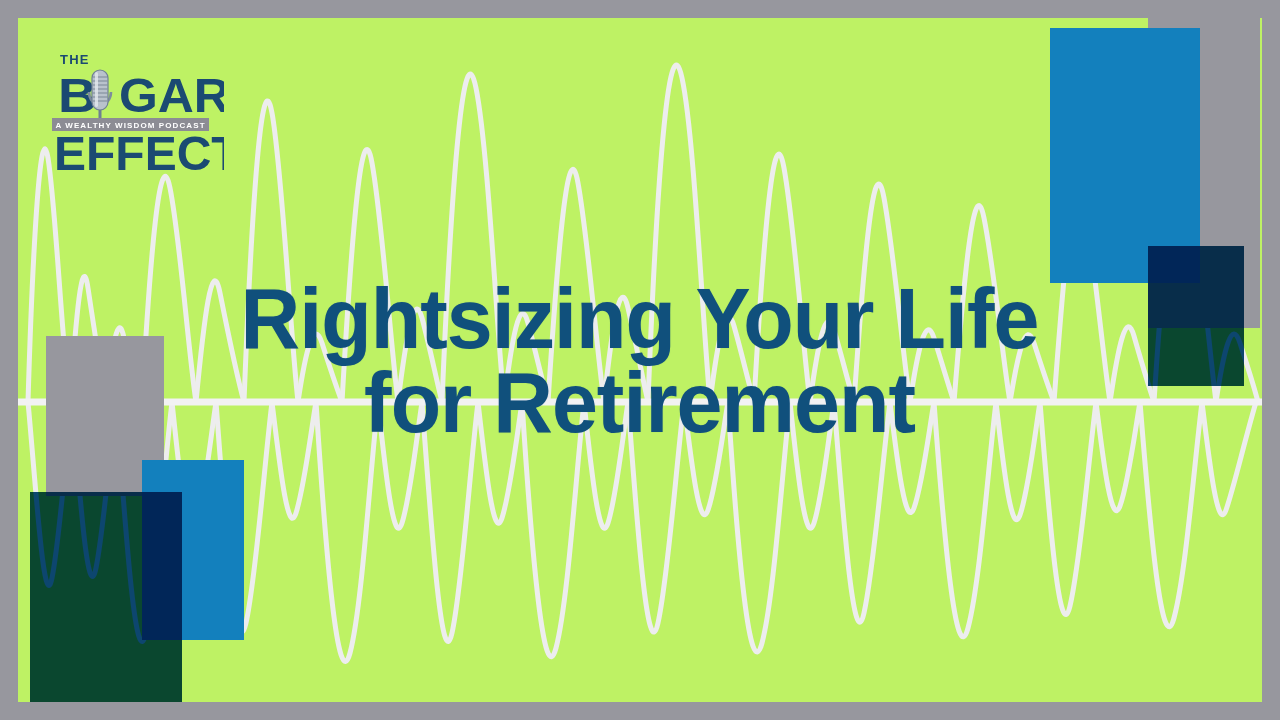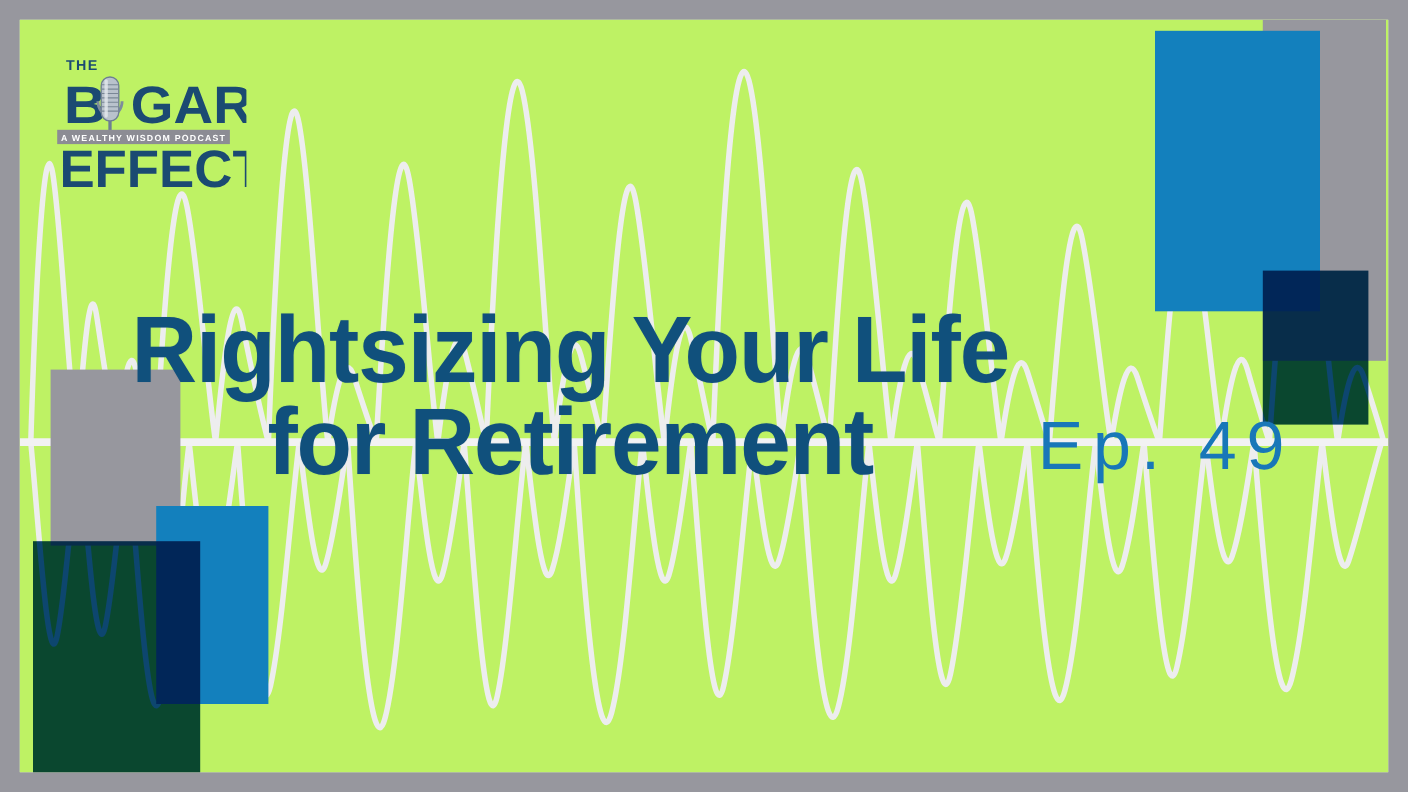--- a/index.html
+++ b/index.html
@@ -72,21 +72,21 @@
   }
 
   
   .title-block {
     position: absolute;
     left: 0;
     top: 0;
     width: 1244px;
     height: 684px;
     display: flex;
-    flex-direction: row;
+    flex-direction: column;
     align-items: center;
     justify-content: center;
     text-align: center;
   }
   .episode-title {
     color: #10507c;
     font-family: "Liberation Sans Narrow", "Liberation Sans", sans-serif;
     font-weight: bold;
     font-size: 86px;
     line-height: 0.98;
@@ -217,17 +217,16 @@
         <rect x="18" y="88" width="157" height="13" fill="#8c8c94"></rect>
         <text x="96.5" y="98" text-anchor="middle" font-family="Liberation Sans, sans-serif" font-size="8" font-weight="bold" letter-spacing="1.1" fill="#ffffff">A WEALTHY WISDOM PODCAST</text>
 
         <text x="20" y="140" font-family="Liberation Sans Narrow, Liberation Sans, sans-serif" font-size="48" font-weight="bold" fill="#1b4a72" transform="scale(1.0,1)">EFFECT</text>
       </svg>
     </div>
 
     <div class="title-block">
       <div class="episode-title">Rightsizing Your Life
 for Retirement</div>
-      <div class="episode-number">Ep. 49</div>
     </div>
 
   </div>
 </div>
 
 </body></html>

